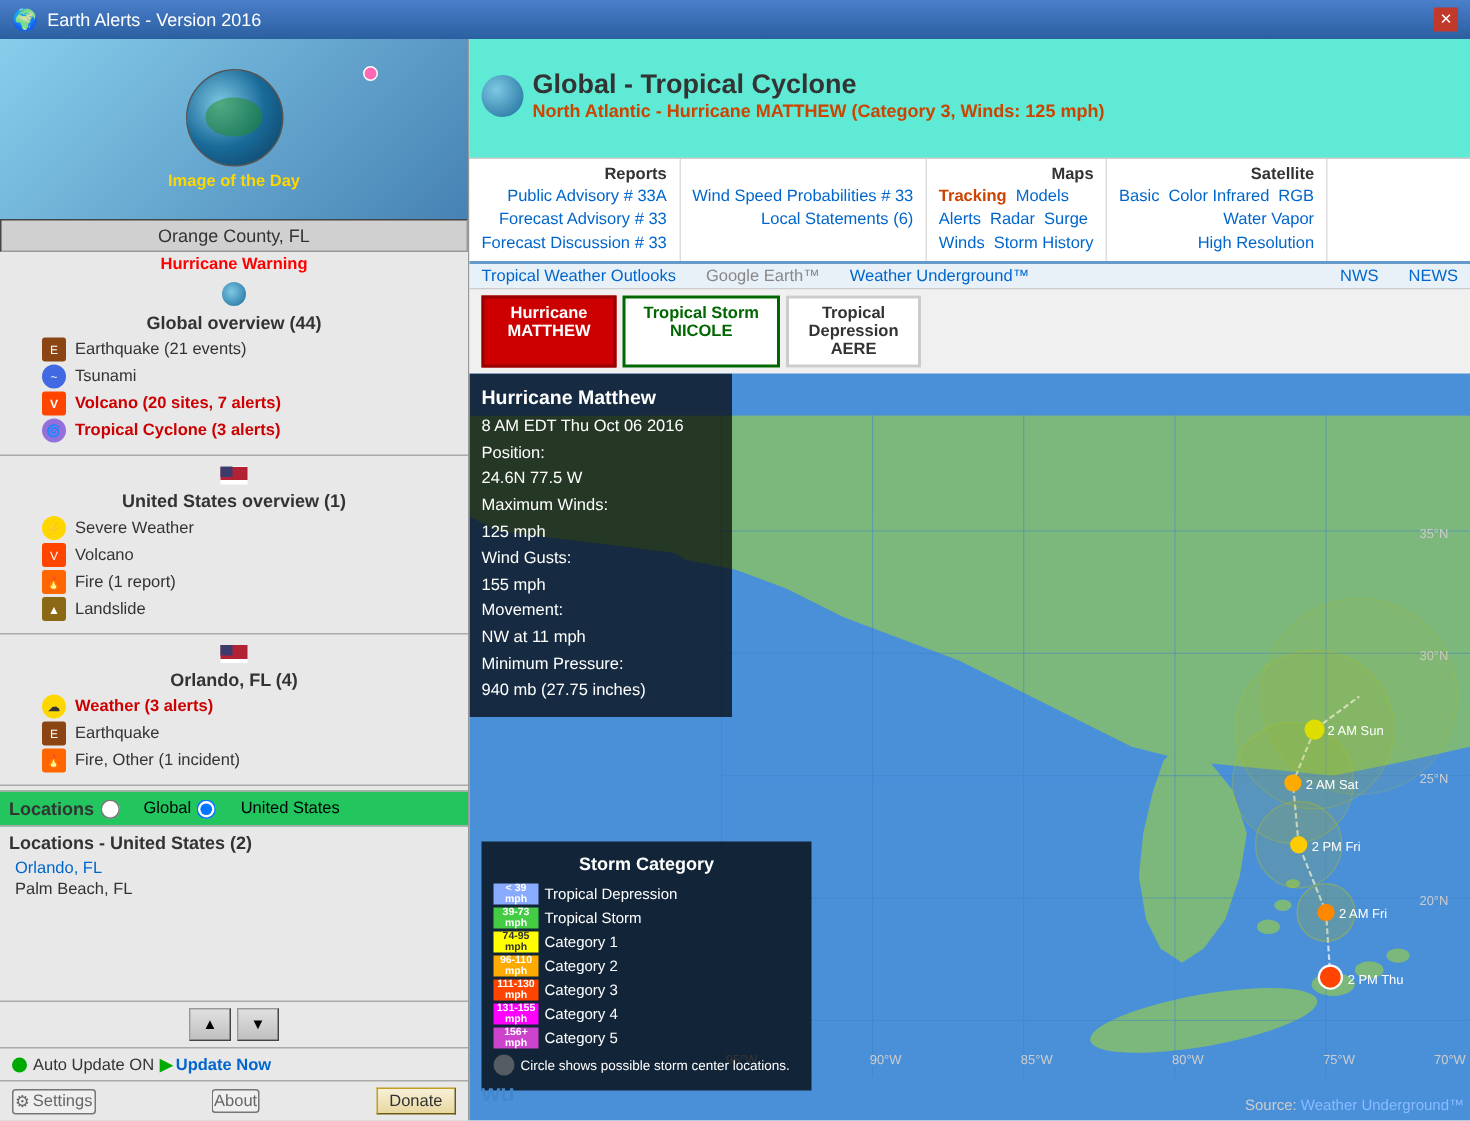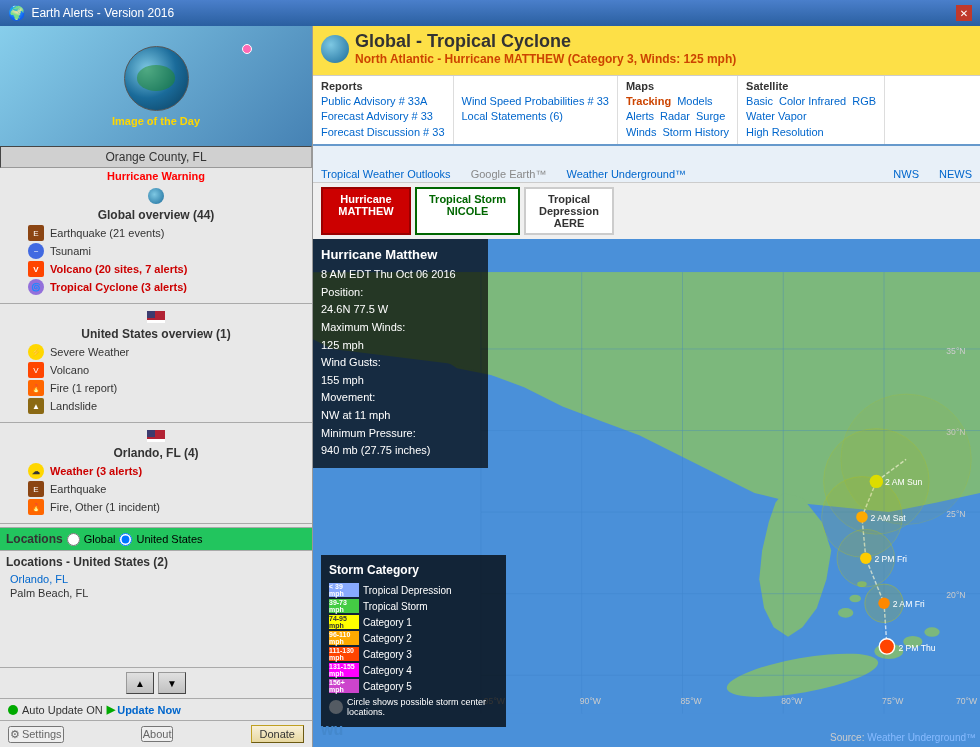--- a/index.html
+++ b/index.html
@@ -39,21 +39,21 @@
     .cyclone-icon { background: #9370DB; border-radius: 50%; color: white; font-size: 8px; }
     .weather-icon { background: #FFD700; border-radius: 50%; color: #333; font-size: 8px; }
     .fire-icon { background: #FF6600; border-radius: 2px; color: white; font-size: 8px; }
     .land-icon { background: #8B6914; border-radius: 2px; color: white; font-size: 8px; }
 
     .sidebar-divider { height: 1px; background: #aaa; margin: 3px 0; }
 
     
     #locations-tabs { display: flex; align-items: center; gap: 4px; padding: 4px 6px; background: #22c55e; border-top: 1px solid #aaa; border-bottom: 1px solid #aaa; }
     .tab-label { font-weight: bold; font-size: 12px; color: #333; }
-    .radio-option { display: flex; align-items: center; gap: 4px; font-size: 11px; cursor: pointer; }
+    .radio-option { display: flex; align-items: center; gap: 16px; font-size: 11px; cursor: pointer; }
 
     .locations-list { padding: 4px 6px; }
     .locations-header { font-weight: bold; font-size: 12px; color: #333; margin-bottom: 3px; }
     .location-link { color: #0066cc; cursor: pointer; display: block; padding: 1px 4px; font-size: 11px; }
     .location-plain { padding: 1px 4px; font-size: 11px; color: #333; display: block; }
 
     
     #sidebar-controls { margin-top: auto; padding: 4px; display: flex; justify-content: center; gap: 4px; border-top: 1px solid #aaa; }
     .arrow-btn { width: 28px; height: 22px; background: linear-gradient(to bottom, #e0e0e0, #c0c0c0); border: 1px outset #999; cursor: pointer; display: flex; align-items: center; justify-content: center; font-size: 10px; }
 
@@ -65,58 +65,58 @@
 
     #sidebar-footer { display: flex; align-items: center; justify-content: space-between; padding: 4px 8px; border-top: 1px solid #aaa; }
     .settings-btn { color: #666; font-size: 11px; cursor: pointer; display: flex; align-items: center; gap: 2px; }
     .about-btn { color: #666; font-size: 11px; cursor: pointer; }
     .donate-btn { background: linear-gradient(to bottom, #f8f0d8, #e8d8a0); border: 1px outset #c0a020; padding: 2px 8px; font-size: 11px; cursor: pointer; color: #333; }
 
     
     #content { flex: 1; display: flex; flex-direction: column; background: #f0f0f0; }
 
     
-    #content-header { background: #fde047; border-bottom: 1px solid #ccc; padding: 5px 8px; }
+    #content-header { background: #5eead4; border-bottom: 1px solid #ccc; padding: 20px 8px; }
     #header-title { display: flex; align-items: center; gap: 6px; margin-bottom: 4px; }
     .earth-icon-sm { width: 28px; height: 28px; border-radius: 50%; background: radial-gradient(circle at 35% 35%, #7ec8e3, #1a6b9a); flex-shrink: 0; }
     .header-main-title { font-size: 18px; font-weight: bold; color: #333; }
     .header-subtitle { font-size: 12px; color: #cc4400; font-weight: bold; }
 
     
     #nav-section { display: flex; gap: 0; background: white; border-bottom: 2px solid #6699cc; }
-    .nav-group { display: flex; flex-direction: column; padding: 4px 8px; border-right: 1px solid #ddd; }
+    .nav-group { display: flex; flex-direction: column; padding: 4px 8px; border-right: 1px solid #ddd; text-align: right; }
     .nav-group-title { font-size: 11px; font-weight: bold; color: #333; margin-bottom: 2px; }
     .nav-link { color: #0066cc; font-size: 11px; cursor: pointer; text-decoration: none; display: block; line-height: 1.4; }
     .nav-link.active { color: #cc4400; font-weight: bold; }
 
     
-    #tropical-bar { display: flex; background: #e8f0f8; border-bottom: 1px solid #ccc; padding: 2px 8px; align-items: flex-end; gap: 20px; font-size: 11px; }
+    #tropical-bar { display: flex; background: #e8f0f8; border-bottom: 1px solid #ccc; padding: 2px 8px; align-items: flex-start; gap: 20px; font-size: 11px; }
     .tropical-link { color: #0066cc; cursor: pointer; }
     .google-earth { color: #888; font-size: 11px; }
     .weather-underground { color: #0066cc; font-size: 11px; cursor: pointer; }
     .nws-link { color: #0066cc; font-size: 11px; cursor: pointer; }
-    .news-link { color: #0066cc; font-size: 11px; cursor: pointer; margin-top: 20px; }
+    .news-link { color: #0066cc; font-size: 11px; cursor: pointer; }
 
     
     #storm-tabs { display: flex; padding: 4px 8px; gap: 4px; background: #f0f0f0; }
     .storm-tab { padding: 4px 12px; border: 2px solid #ccc; cursor: pointer; min-width: 90px; text-align: center; font-size: 11px; font-weight: bold; background: white; }
     .storm-tab.active-hurricane { background: #cc0000; color: white; border-color: #990000; }
     .storm-tab.active-tropical { background: white; color: #006600; border-color: #006600; }
     .storm-tab.tropical-depression { background: white; color: #333; border-color: #ccc; }
 
     
     #map-area { flex: 1; position: relative; background: #4a90d9; overflow: hidden; }
     
     
     #hurricane-info { position: absolute; top: 0; left: 0; width: 175px; background: rgba(0,0,0,0.7); color: white; padding: 8px; font-size: 11px; z-index: 10; }
     #hurricane-info h3 { font-size: 13px; font-weight: bold; color: white; margin-bottom: 4px; }
     #hurricane-info p { line-height: 1.6; }
 
     
-    #storm-legend { position: absolute; bottom: 20px; left: 8px; background: rgba(0,0,0,0.75); color: white; padding: 8px; font-size: 10px; z-index: 10; width: 185px; }
+    #storm-legend { position: absolute; bottom: 20px; left: 8px; background: rgba(0,0,0,0.75); color: white; padding: 8px; font-size: 10px; z-index: 10; width: 220px; text-align: center; }
     #storm-legend h4 { font-size: 12px; font-weight: bold; margin-bottom: 6px; }
     .legend-row { display: flex; align-items: center; gap: 4px; margin-bottom: 2px; }
     .legend-color { width: 30px; height: 14px; display: flex; align-items: center; justify-content: center; font-size: 8px; color: white; font-weight: bold; flex-shrink: 0; }
     .legend-circle { width: 14px; height: 14px; border-radius: 50%; background: #808080; opacity: 0.6; flex-shrink: 0; }
 
     
     #wu-logo { position: absolute; bottom: 8px; left: 8px; color: #4488cc; font-size: 16px; font-weight: bold; z-index: 11; }
     
     
     #source-label { position: absolute; bottom: 4px; right: 4px; font-size: 10px; color: #ccc; z-index: 11; }

